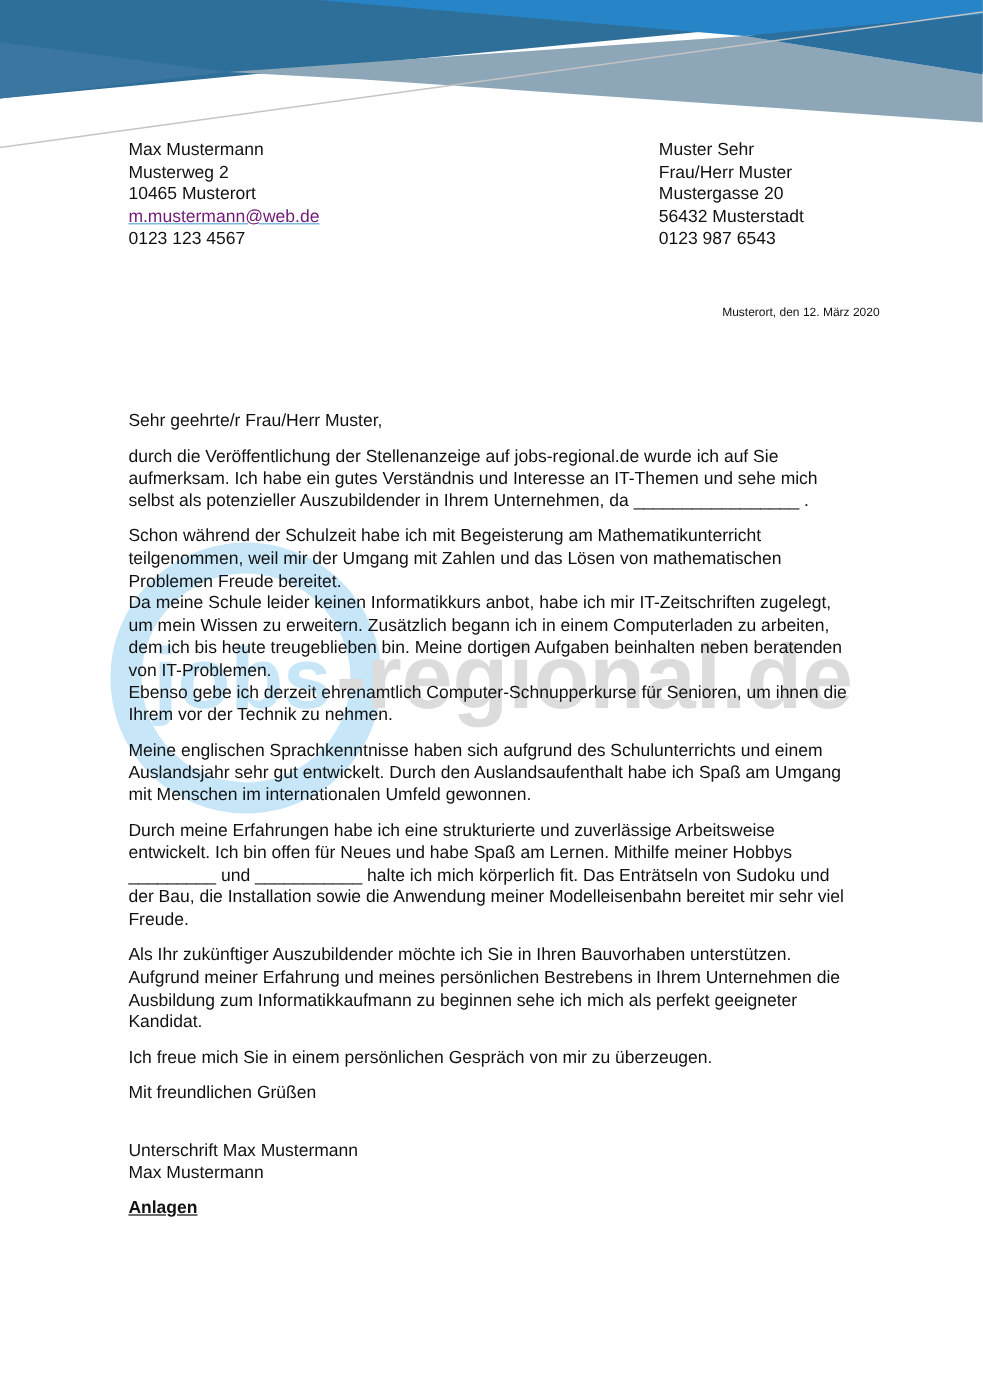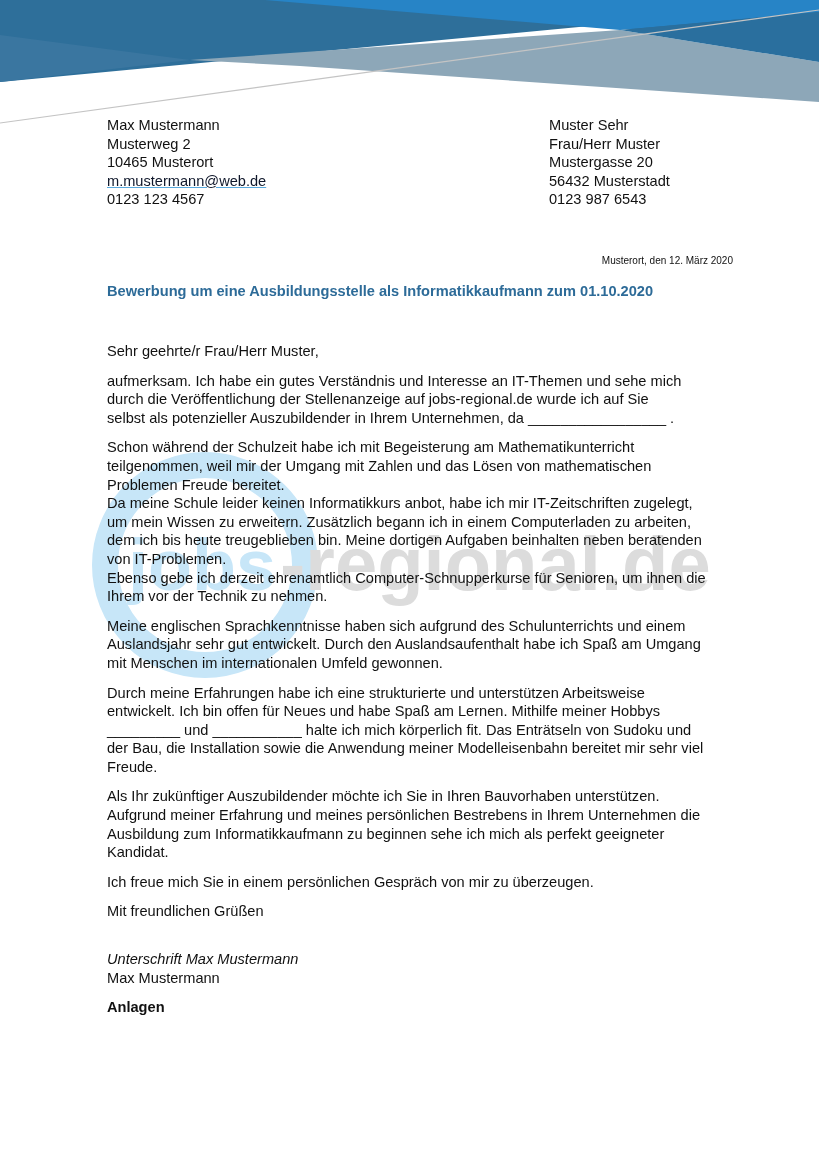--- a/index.html
+++ b/index.html
@@ -5,28 +5,28 @@
   html, body { margin: 0; padding: 0; background: #ffffff; }
   body { width: 819px; height: 1161px; position: relative; overflow: hidden;
          font-family: "Liberation Sans", "DejaVu Sans", sans-serif; color: #111; }
   .header-art { position: absolute; left: 0; top: 0; width: 819px; height: 130px; }
   .watermark { position: absolute; left: 0; top: 0; width: 819px; height: 1161px; pointer-events: none; }
   .content { position: absolute; left: 12px; top: 0; width: 819px; height: 1161px; }
   .block { position: absolute; font-size: 14.6px; line-height: 18.6px; }
   .sender { left: 95px; top: 116px; }
   .recipient { left: 537px; top: 116px; }
   .line { display: block; white-space: nowrap; }
-  .email { color: #0f172a; text-decoration: underline; text-decoration-color: #5aa9dd; }
+  .email { color: #701a75; text-decoration: underline; text-decoration-color: #5aa9dd; }
   .date { position: absolute; right: 98px; top: 252px; font-size: 10px; line-height: 18.6px; text-align: right; white-space: nowrap; }
   .subject { position: absolute; left: 95px; top: 283px; font-size: 14.6px; font-weight: bold; color: #2d6b98; white-space: nowrap; }
   .body { position: absolute; left: 95px; top: 342px; width: 630px; font-size: 14.6px; line-height: 18.6px; }
   .body p { margin: 0 0 11px 0; }
   .body .salutation { }
-  .signature-italic { font-style: italic; }
-  .anlagen { font-weight: bold; margin-top: 11px; }
+  .signature-italic { }
+  .anlagen { font-weight: bold; margin-top: 11px; text-decoration: underline; }
   .closing { margin-top: 0; }
   .sig-block { margin-top: 29px; }
 </style>
 </head>
 <body>
 
 <svg class="header-art" viewBox="0 0 819 130" xmlns="http://www.w3.org/2000/svg">
 
   <polygon points="0,0 819,0 819,60 600,25 0,82" fill="#2e6f9a"></polygon>
 
@@ -60,28 +60,27 @@
   <div class="block recipient">
     <span class="line">Muster Sehr</span>
     <span class="line">Frau/Herr Muster</span>
     <span class="line">Mustergasse 20</span>
     <span class="line">56432 Musterstadt</span>
     <span class="line">0123 987 6543</span>
   </div>
 
   <div class="date">Musterort, den 12. März 2020</div>
 
-  <div class="subject">Bewerbung um eine Ausbildungsstelle als Informatikkaufmann zum 01.10.2020</div>
 
   <div class="body">
     <p class="salutation">Sehr geehrte/r Frau/Herr Muster,</p>
 
     <p>
+      <span class="line">durch die Veröffentlichung der Stellenanzeige auf jobs-regional.de wurde ich auf Sie</span>
       <span class="line">aufmerksam. Ich habe ein gutes Verständnis und Interesse an IT-Themen und sehe mich</span>
-      <span class="line">durch die Veröffentlichung der Stellenanzeige auf jobs-regional.de wurde ich auf Sie</span>
       <span class="line">selbst als potenzieller Auszubildender in Ihrem Unternehmen, da _________________ .</span>
     </p>
 
     <p>
       <span class="line">Schon während der Schulzeit habe ich mit Begeisterung am Mathematikunterricht</span>
       <span class="line">teilgenommen, weil mir der Umgang mit Zahlen und das Lösen von mathematischen</span>
       <span class="line">Problemen Freude bereitet.</span>
       <span class="line">Da meine Schule leider keinen Informatikkurs anbot, habe ich mir IT-Zeitschriften zugelegt,</span>
       <span class="line">um mein Wissen zu erweitern. Zusätzlich begann ich in einem Computerladen zu arbeiten,</span>
       <span class="line">dem ich bis heute treugeblieben bin. Meine dortigen Aufgaben beinhalten neben beratenden</span>
@@ -90,21 +89,21 @@
       <span class="line">Ihrem vor der Technik zu nehmen.</span>
     </p>
 
     <p>
       <span class="line">Meine englischen Sprachkenntnisse haben sich aufgrund des Schulunterrichts und einem</span>
       <span class="line">Auslandsjahr sehr gut entwickelt. Durch den Auslandsaufenthalt habe ich Spaß am Umgang</span>
       <span class="line">mit Menschen im internationalen Umfeld gewonnen.</span>
     </p>
 
     <p>
-      <span class="line">Durch meine Erfahrungen habe ich eine strukturierte und unterstützen Arbeitsweise</span>
+      <span class="line">Durch meine Erfahrungen habe ich eine strukturierte und zuverlässige Arbeitsweise</span>
       <span class="line">entwickelt. Ich bin offen für Neues und habe Spaß am Lernen. Mithilfe meiner Hobbys</span>
       <span class="line">_________ und ___________ halte ich mich körperlich fit. Das Enträtseln von Sudoku und</span>
       <span class="line">der Bau, die Installation sowie die Anwendung meiner Modelleisenbahn bereitet mir sehr viel</span>
       <span class="line">Freude.</span>
     </p>
 
     <p>
       <span class="line">Als Ihr zukünftiger Auszubildender möchte ich Sie in Ihren Bauvorhaben unterstützen.</span>
       <span class="line">Aufgrund meiner Erfahrung und meines persönlichen Bestrebens in Ihrem Unternehmen die</span>
       <span class="line">Ausbildung zum Informatikkaufmann zu beginnen sehe ich mich als perfekt geeigneter</span>

